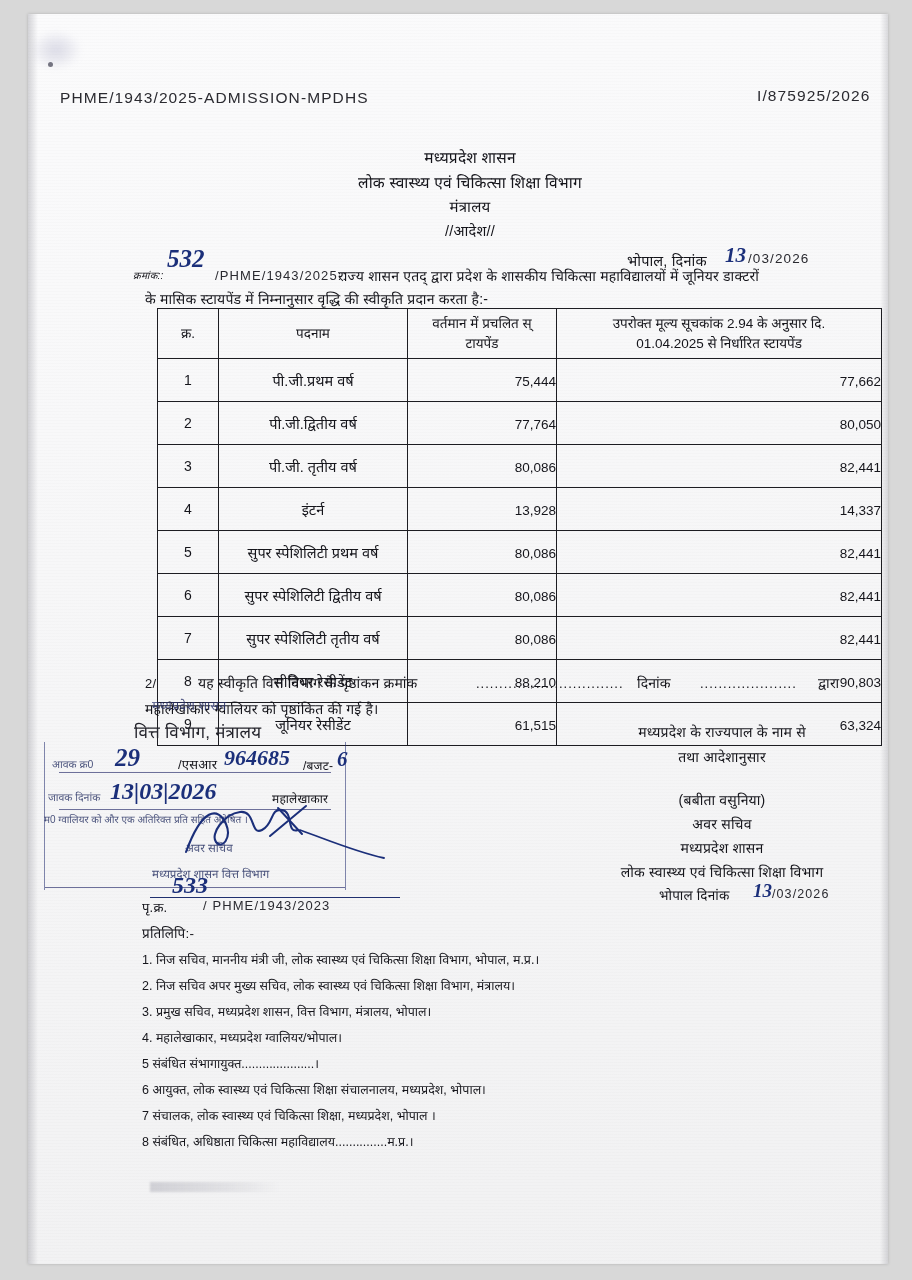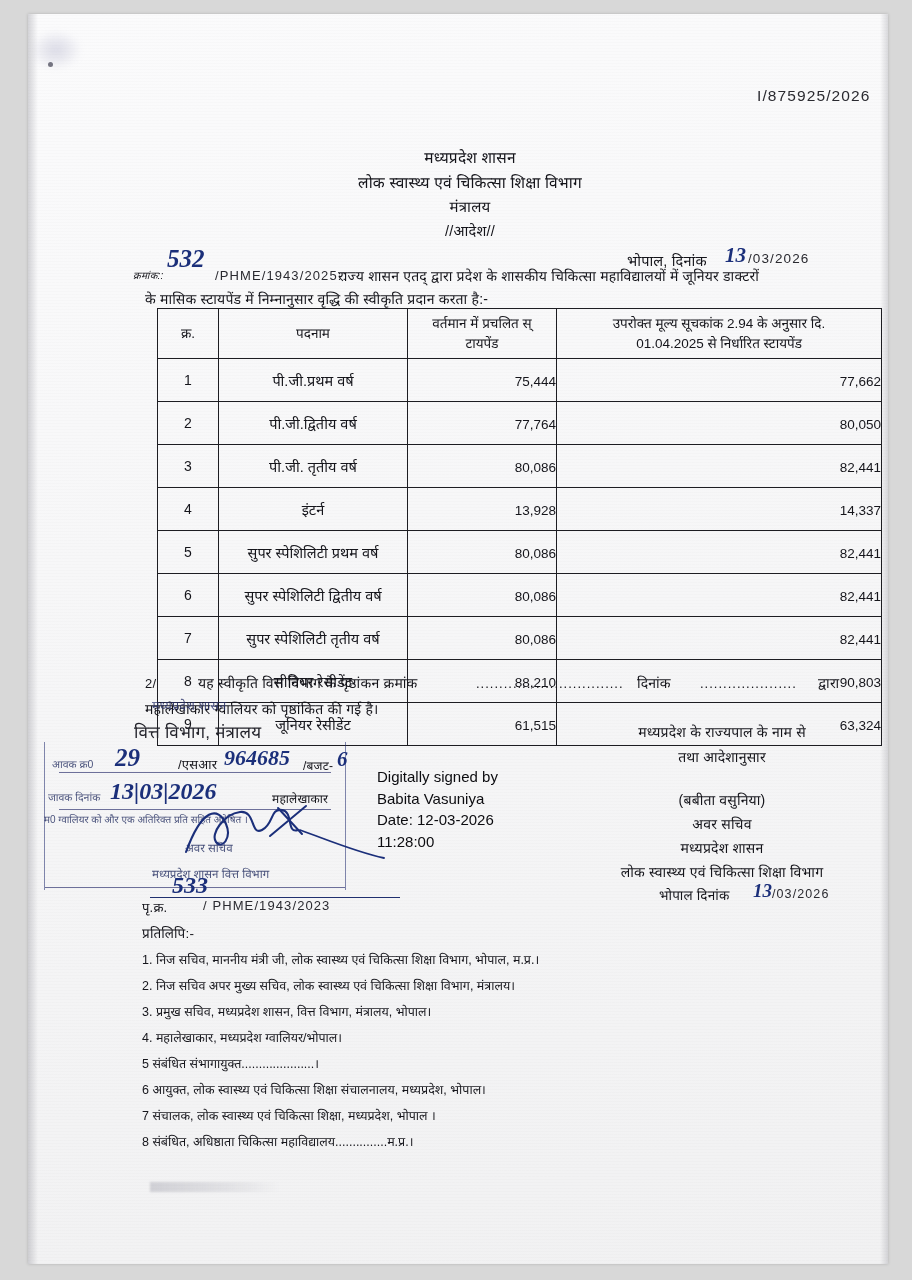--- a/index.html
+++ b/index.html
@@ -210,20 +210,21 @@
 </head>
 <body>
 
 <div class="page">
   <div class="scan-sheet"></div>
   <div class="edge-left"></div>
   <div class="edge-right"></div>
   <div class="smudge-tl"></div>
   <div class="smudge-dot"></div>
 
+  <div class="txt mono-ref hdr-ref" style="left:60px; top:89px;">PHME/1943/2025-ADMISSION-MPDHS</div>
   <div class="txt mono-ref hdr-ref" style="left:757px; top:87px;">I/875925/2026</div>
 
   <div class="txt hindi center" style="left:470px; top:146px; font-size:15.5px;">मध्यप्रदेश शासन</div>
   <div class="txt hindi center" style="left:470px; top:171px; font-size:15.5px;">लोक स्वास्थ्य एवं चिकित्सा शिक्षा विभाग</div>
   <div class="txt hindi center" style="left:470px; top:196px; font-size:15px;">मंत्रालय</div>
   <div class="txt hindi center" style="left:470px; top:220px; font-size:14.5px;">//आदेश//</div>
 
   <div class="txt hindi" style="left:627px; top:250px; font-size:14.5px;">भोपाल, दिनांक</div>
   <div class="hand" style="left:725px; top:243px; font-size:21px;">13</div>
   <div class="txt mono-ref" style="left:748px; top:251px; font-size:13.5px;">/03/2026</div>
@@ -336,26 +337,20 @@
   <div class="stamp-lbl" style="left:44px; top:812px; font-size:10px;">म0 ग्वालियर को और एक अतिरिक्त प्रति सहित अग्रेषित ।</div>
   <div class="stamp-lbl" style="left:185px; top:840px; font-size:11.5px;">अवर सचिव</div>
   <div class="stamp-lbl" style="left:152px; top:866px; font-size:11.5px;">मध्यप्रदेश शासन वित्त विभाग</div>
 
   <svg class="sig-swoosh" viewBox="0 0 210 60">
     <path d="M8,52 C24,8 40,6 48,24 C54,38 44,50 38,42 C32,34 46,14 62,12 C78,10 72,36 84,30 C96,24 92,8 104,10 C116,12 108,34 120,30" stroke="#1b2f7a" stroke-width="2.1" fill="none" stroke-linecap="round"></path>
     <path d="M92,36 L128,6 M100,8 L124,34" stroke="#1b2f7a" stroke-width="2" fill="none" stroke-linecap="round"></path>
     <path d="M122,30 C150,40 178,52 206,58" stroke="#1b2f7a" stroke-width="1.8" fill="none" stroke-linecap="round"></path>
   </svg>
 
-  <div class="dig-sig">
-    <div>Digitally signed by</div>
-    <div>Babita Vasuniya</div>
-    <div>Date: 12-03-2026</div>
-    <div>11:28:00</div>
-  </div>
 
   <div class="txt hindi center" style="left:722px; top:722px; font-size:14px;">मध्यप्रदेश के राज्यपाल के नाम से</div>
   <div class="txt hindi center" style="left:722px; top:747px; font-size:14px;">तथा आदेशानुसार</div>
   <div class="txt hindi center" style="left:722px; top:790px; font-size:14px;">(बबीता वसुनिया)</div>
   <div class="txt hindi center" style="left:722px; top:814px; font-size:14px;">अवर सचिव</div>
   <div class="txt hindi center" style="left:722px; top:838px; font-size:14px;">मध्यप्रदेश शासन</div>
   <div class="txt hindi center" style="left:722px; top:862px; font-size:14px;">लोक स्वास्थ्य एवं चिकित्सा शिक्षा विभाग</div>
   <div class="txt hindi" style="left:659px; top:886px; font-size:13.5px;">भोपाल दिनांक</div>
   <div class="hand" style="left:753px; top:880px; font-size:19px;">13</div>
   <div class="txt mono-ref" style="left:772px; top:887px; font-size:12.5px;">/03/2026</div>

